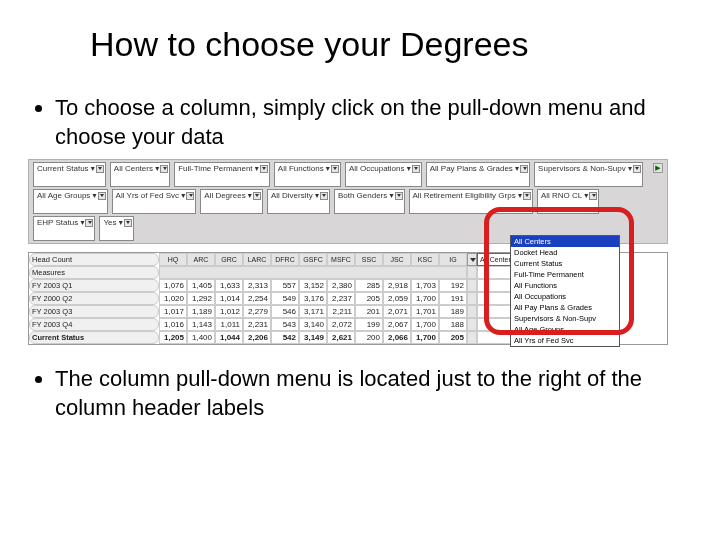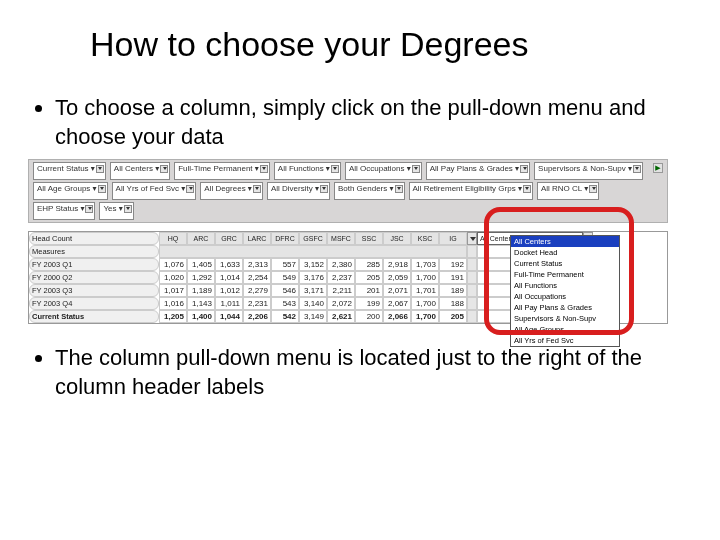--- a/index.html
+++ b/index.html
@@ -40,21 +40,21 @@
     display: flex;
     flex-wrap: wrap;
     gap: 2px 4px;
     position: relative;
   }
   .drop {
     background: #fff;
     border: 1px solid #888;
     padding: 1px 10px 1px 3px;
     position: relative;
-    height: 18px;
+    height: 25px;
     line-height: 9px;
     white-space: nowrap;
   }
   .drop::after {
     content: "";
     position: absolute;
     right: 1px; top: 2px;
     width: 6px; height: 6px;
     background: #e6e6e6;
     border: 1px solid #888;
@@ -276,25 +276,25 @@
       <div class="cell num">199</div>
       <div class="cell num">2,067</div>
       <div class="cell num">1,700</div>
       <div class="cell num">188</div>
       <div class="cell menu-sidecol"></div>
       <div class="cell"></div>
       <div class="cell menu-sidecol"></div>
 
       <div class="cell rowhdr" style="font-weight:700">Current Status</div>
       <div class="cell num" style="font-weight:700">1,205</div>
-      <div class="cell num" style="font-weight:700">1,400</div>
+      <div class="cell num" style="font-weight:400">1,400</div>
       <div class="cell num" style="font-weight:700">1,044</div>
       <div class="cell num" style="font-weight:700">2,206</div>
       <div class="cell num" style="font-weight:700">542</div>
-      <div class="cell num" style="font-weight:400">3,149</div>
+      <div class="cell num" style="font-weight:700">3,149</div>
       <div class="cell num" style="font-weight:700">2,621</div>
       <div class="cell num" style="font-weight:400">200</div>
       <div class="cell num" style="font-weight:700">2,066</div>
       <div class="cell num" style="font-weight:700">1,700</div>
       <div class="cell num" style="font-weight:700">205</div>
       <div class="cell menu-sidecol"></div>
       <div class="cell"></div>
       <div class="cell menu-sidecol"></div>
     </div>
 

